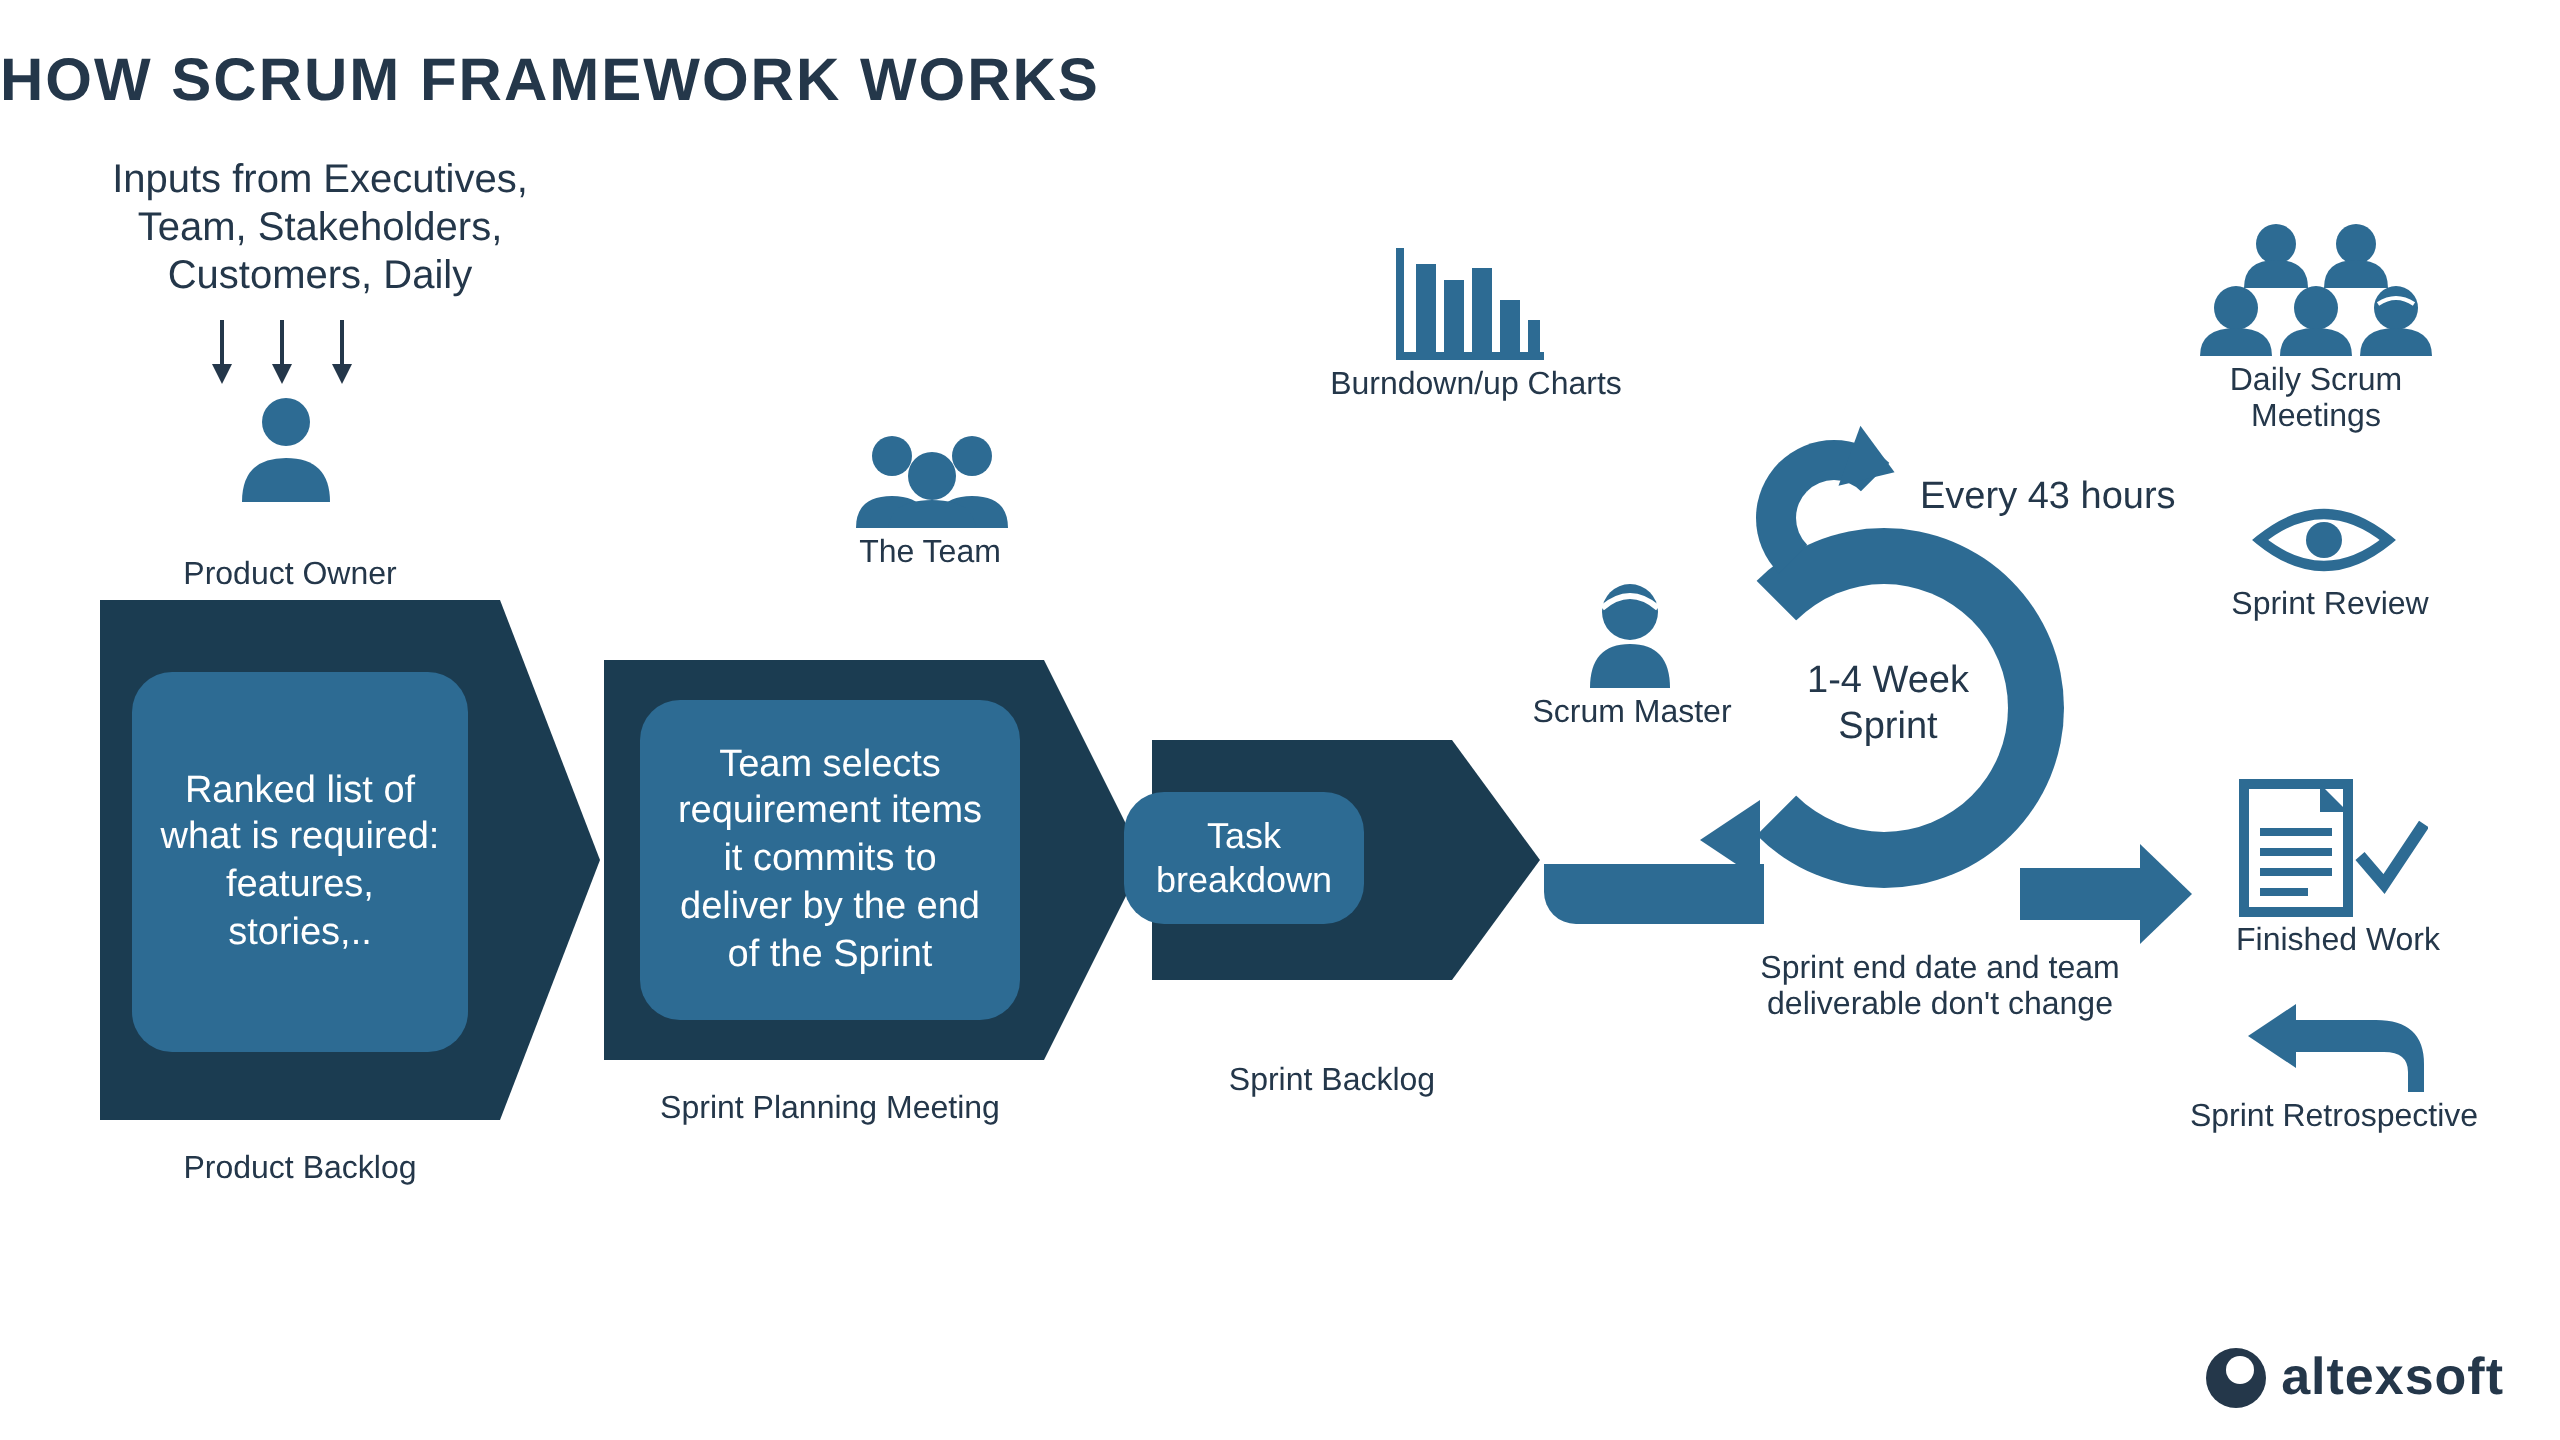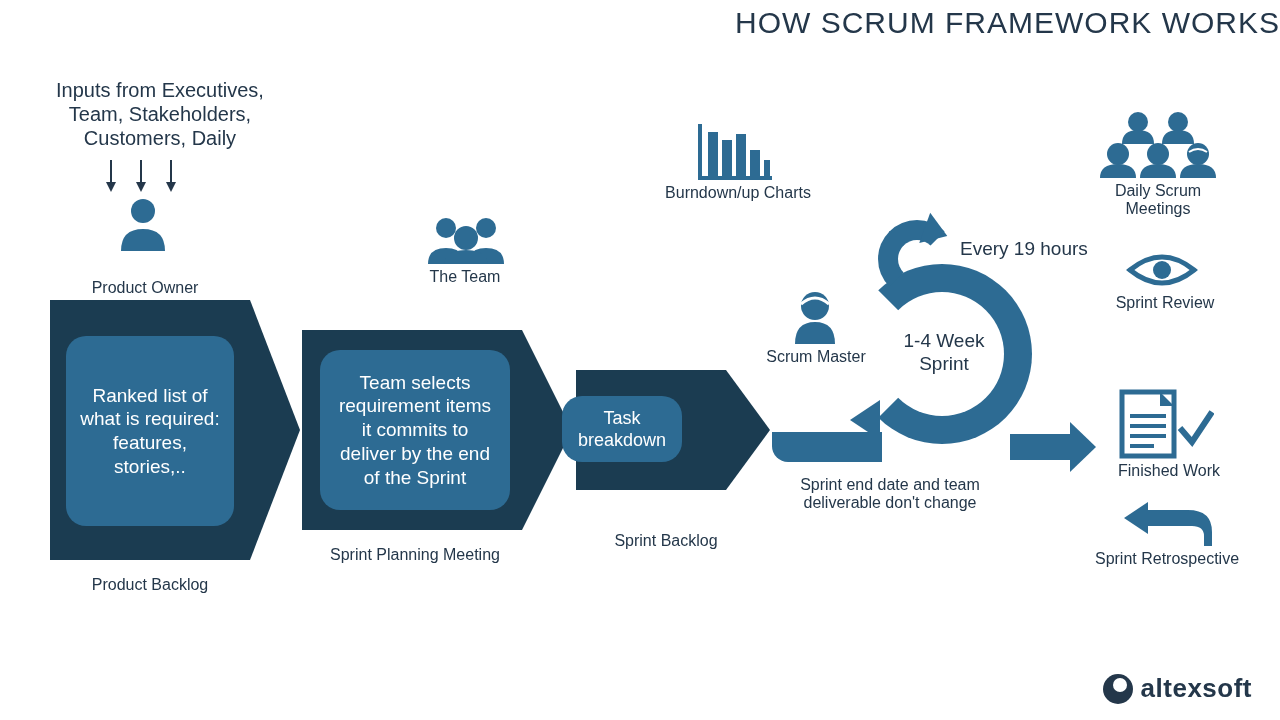--- a/index.html
+++ b/index.html
@@ -6,25 +6,25 @@
   body {
     width: 1280px;
     height: 720px;
     background: #fff;
     font-family: "Segoe UI", Arial, sans-serif;
     color: #24374a;
     position: relative;
     overflow: hidden;
   }
   .title {
-    text-align: right;
+    text-align: left;
     font-size: 30px;
     letter-spacing: 1px;
-    margin-top: 6px;
-    font-weight: 400;
+    margin-top: 24px;
+    font-weight: 700;
     color: #24374a;
   }
   .abs { position: absolute; }
   .label {
     font-size: 20px;
     color: #24374a;
     text-align: center;
     line-height: 1.2;
   }
   .label.small { font-size: 19px; }
@@ -200,27 +200,27 @@
 </div>
 <div class="abs caption" style="left:766px; top:348px; width:100px;">Scrum Master</div>
 
 <div class="loop-arrow" style="left:852px; top:264px;"></div>
 
 <div class="little-arrow" style="left:850px; top:400px; border-width:20px 30px 20px 0; border-color:transparent #2d6b93 transparent transparent;"></div>
 
 <div class="abs" style="left:878px; top:220px; width:78px; height:78px; border:20px solid #2d6b93; border-radius:50%; border-bottom-color:transparent; border-right-color:transparent;"></div>
 <div class="little-arrow" style="left:924px; top:216px; border-width:16px 0 16px 24px; border-color:transparent transparent transparent #2d6b93; transform:rotate(20deg);"></div>
 
-<div class="abs label small" style="left:960px; top:238px; width:160px; text-align:left;">Every 19 hours</div>
+<div class="abs label small" style="left:960px; top:238px; width:160px; text-align:left;">Every 43 hours</div>
 <div class="abs label small" style="left:894px; top:330px; width:100px;">1-4 Week Sprint</div>
 
 <div class="abs" style="left:772px; top:432px; width:110px; height:30px; background:#2d6b93; border-radius:0 0 0 16px;"></div>
 <div class="straight-arrow" style="left:1010px; top:434px; width:60px;"></div>
 
-<div class="abs caption" style="left:760px; top:476px; width:260px;">Sprint end date and team deliverable don't change</div>
+<div class="abs caption" style="left:840px; top:476px; width:260px;">Sprint end date and team deliverable don't change</div>
 
 <div class="abs icon-group" style="left:1098px; top:108px;">
   <svg width="120" height="70" viewBox="0 0 120 70">
     <circle cx="40" cy="14" r="10" fill="#2d6b93"></circle>
     <circle cx="80" cy="14" r="10" fill="#2d6b93"></circle>
     <path d="M24 36 Q24 22 40 22 Q56 22 56 36 Z" fill="#2d6b93"></path>
     <path d="M64 36 Q64 22 80 22 Q96 22 96 36 Z" fill="#2d6b93"></path>
     <circle cx="20" cy="46" r="11" fill="#2d6b93"></circle>
     <circle cx="60" cy="46" r="11" fill="#2d6b93"></circle>
     <circle cx="100" cy="46" r="11" fill="#2d6b93"></circle>

